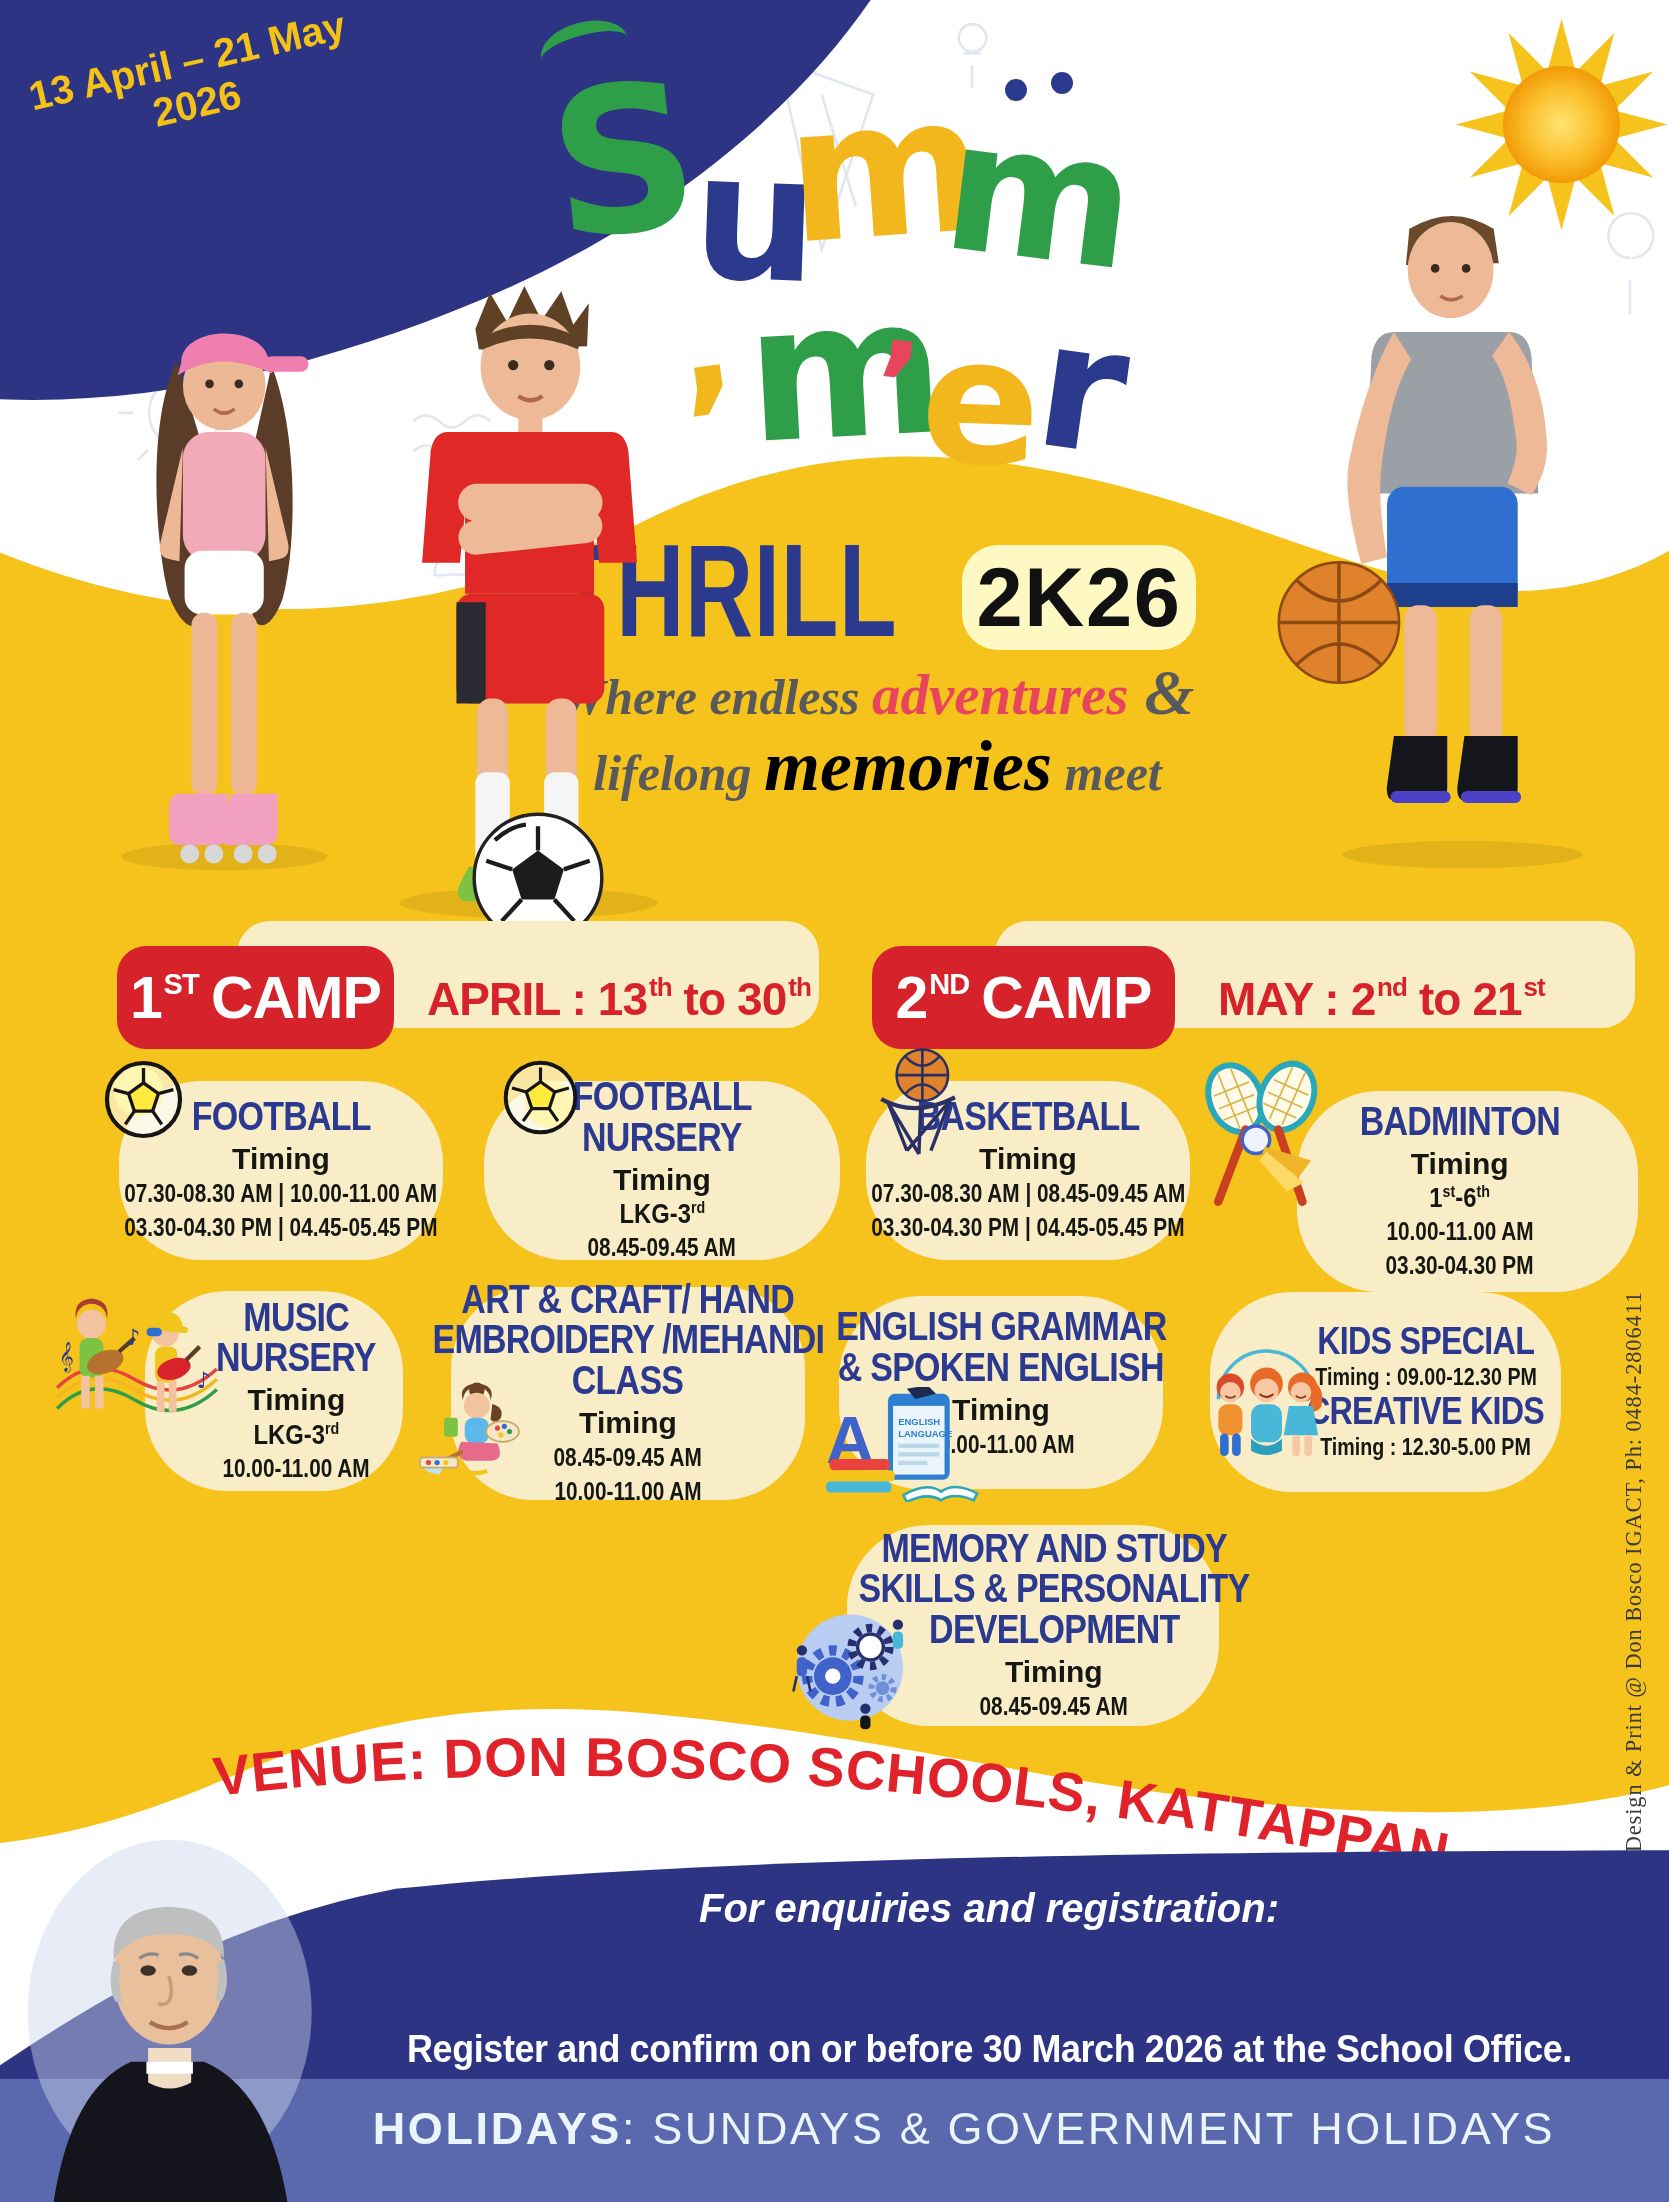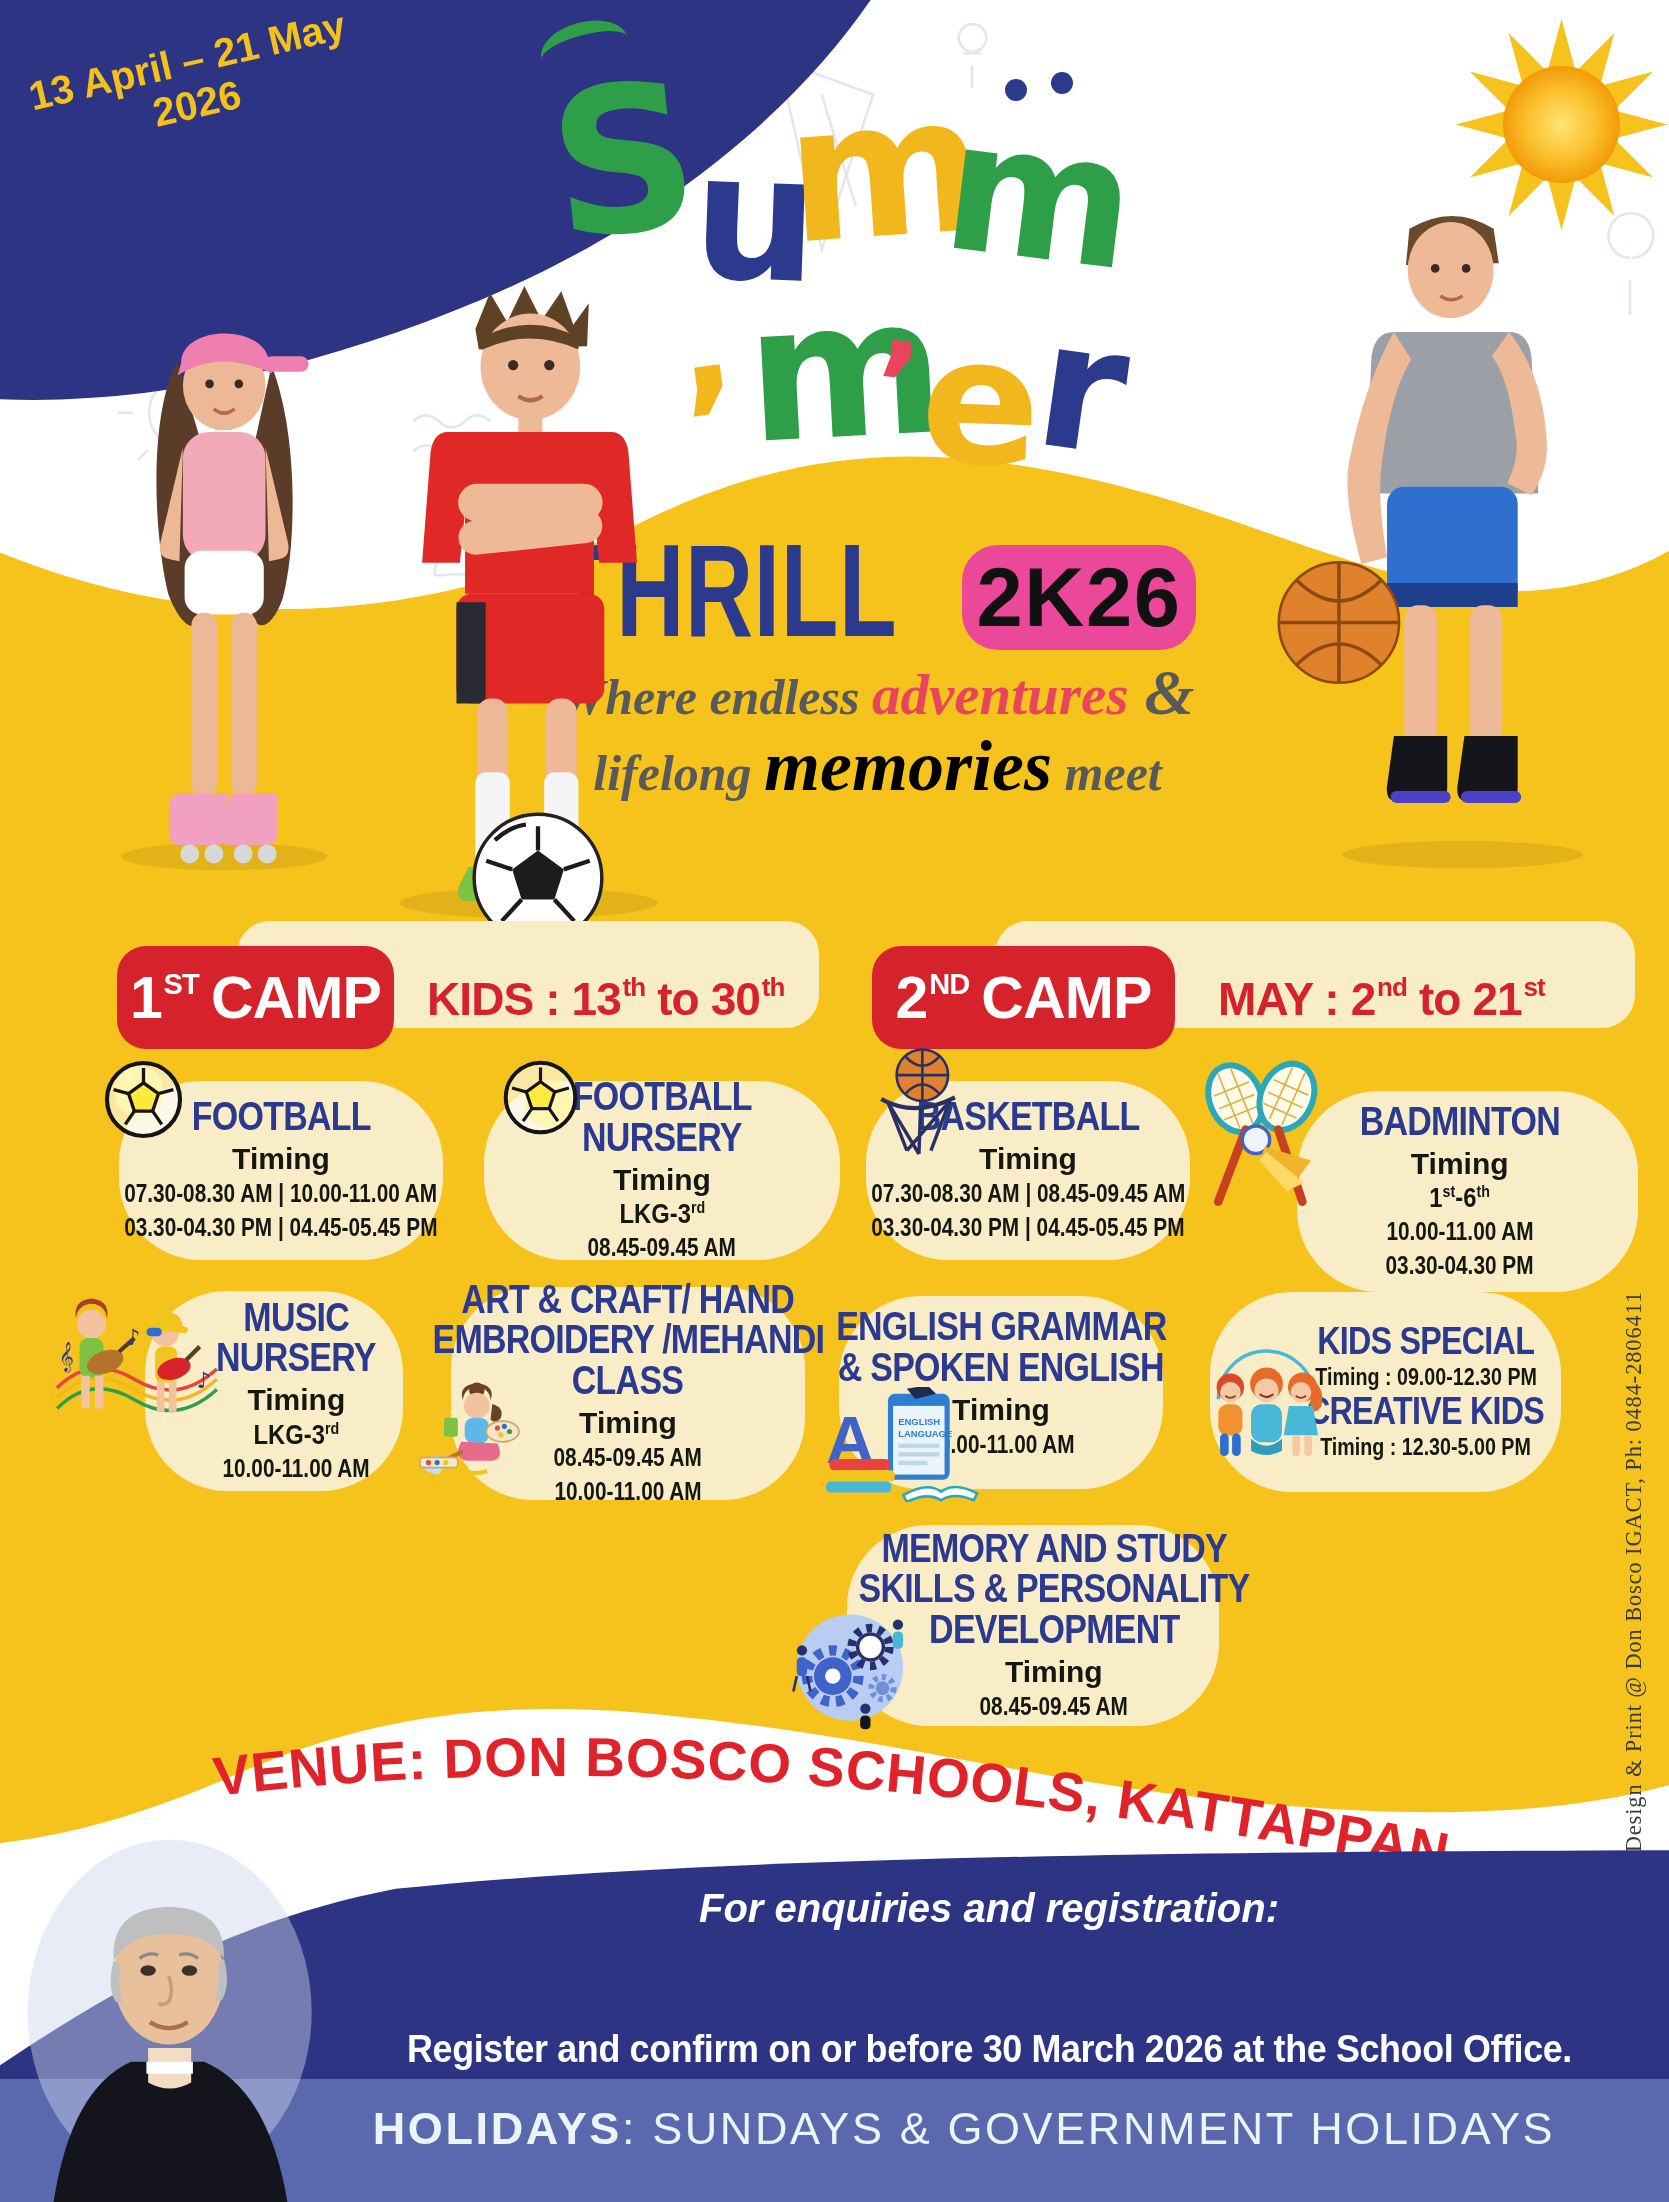--- a/index.html
+++ b/index.html
@@ -26,21 +26,21 @@
   .dot{position:absolute;width:22.4px;height:22.4px;border-radius:50%;background:#2c3a8d;}
   #dot1{left:1005px;top:79px;} #dot2{left:1051px;top:72px;}
   #comma-y{left:676px;top:258px;font-size:146px;color:#f2b71c;font-family:"DejaVu Sans",sans-serif;
     font-weight:bold;transform:rotate(-8deg);}
   #comma-r{left:883px;top:258px;font-size:112px;color:#e8455d;font-family:"DejaVu Sans",sans-serif;
     font-weight:bold;transform:rotate(6deg);}
 
   
   #thrill{left:558px;top:525px;font-size:131px;font-weight:bold;color:#2c3a8d;
     letter-spacing:0.9px;transform:scaleX(.72);transform-origin:0 0;line-height:1;}
-  #edition{left:962px;top:545px;width:234px;height:105px;background:#ec4899;border-radius:36px;
+  #edition{left:962px;top:545px;width:234px;height:105px;background:#fef9c3;border-radius:36px;
     text-align:center;line-height:105px;font-size:83px;font-weight:bold;color:#111;letter-spacing:1.7px;}
 
   
   #tagline{left:516px;top:656px;width:723px;text-align:center;
     font-family:"Liberation Serif",serif;font-style:italic;font-weight:bold;color:#58595b;}
   #tagline .g{font-size:50px;} #tagline .adv{font-size:57px;color:#e8455d;}
   #tagline .amp{font-size:64px;} #tagline .mem{font-size:72px;color:#000000;}
   #tag2{margin-top:-5.2px;}
 
   
@@ -260,21 +260,21 @@
     <span>1</span>
       <sup>ST</sup>
       <span class="w">CAMP</span>
   </div>
   <div class="pill" id="pill2">
     <span>2</span>
       <sup>ND</sup>
       <span class="w">CAMP</span>
   </div>
   <div class="monthline" id="month1">
-    <span class="sp">KIDS : </span>
+    <span class="sp">APRIL : </span>
       <span>13</span>
       <sup>th</sup>
       <span class="sp"> to </span>
       <span>30</span>
       <sup>th</sup>
   </div>
   <div class="monthline" id="month2">
     <span class="sp">MAY : </span>
       <span>2</span>
       <sup>nd</sup>

